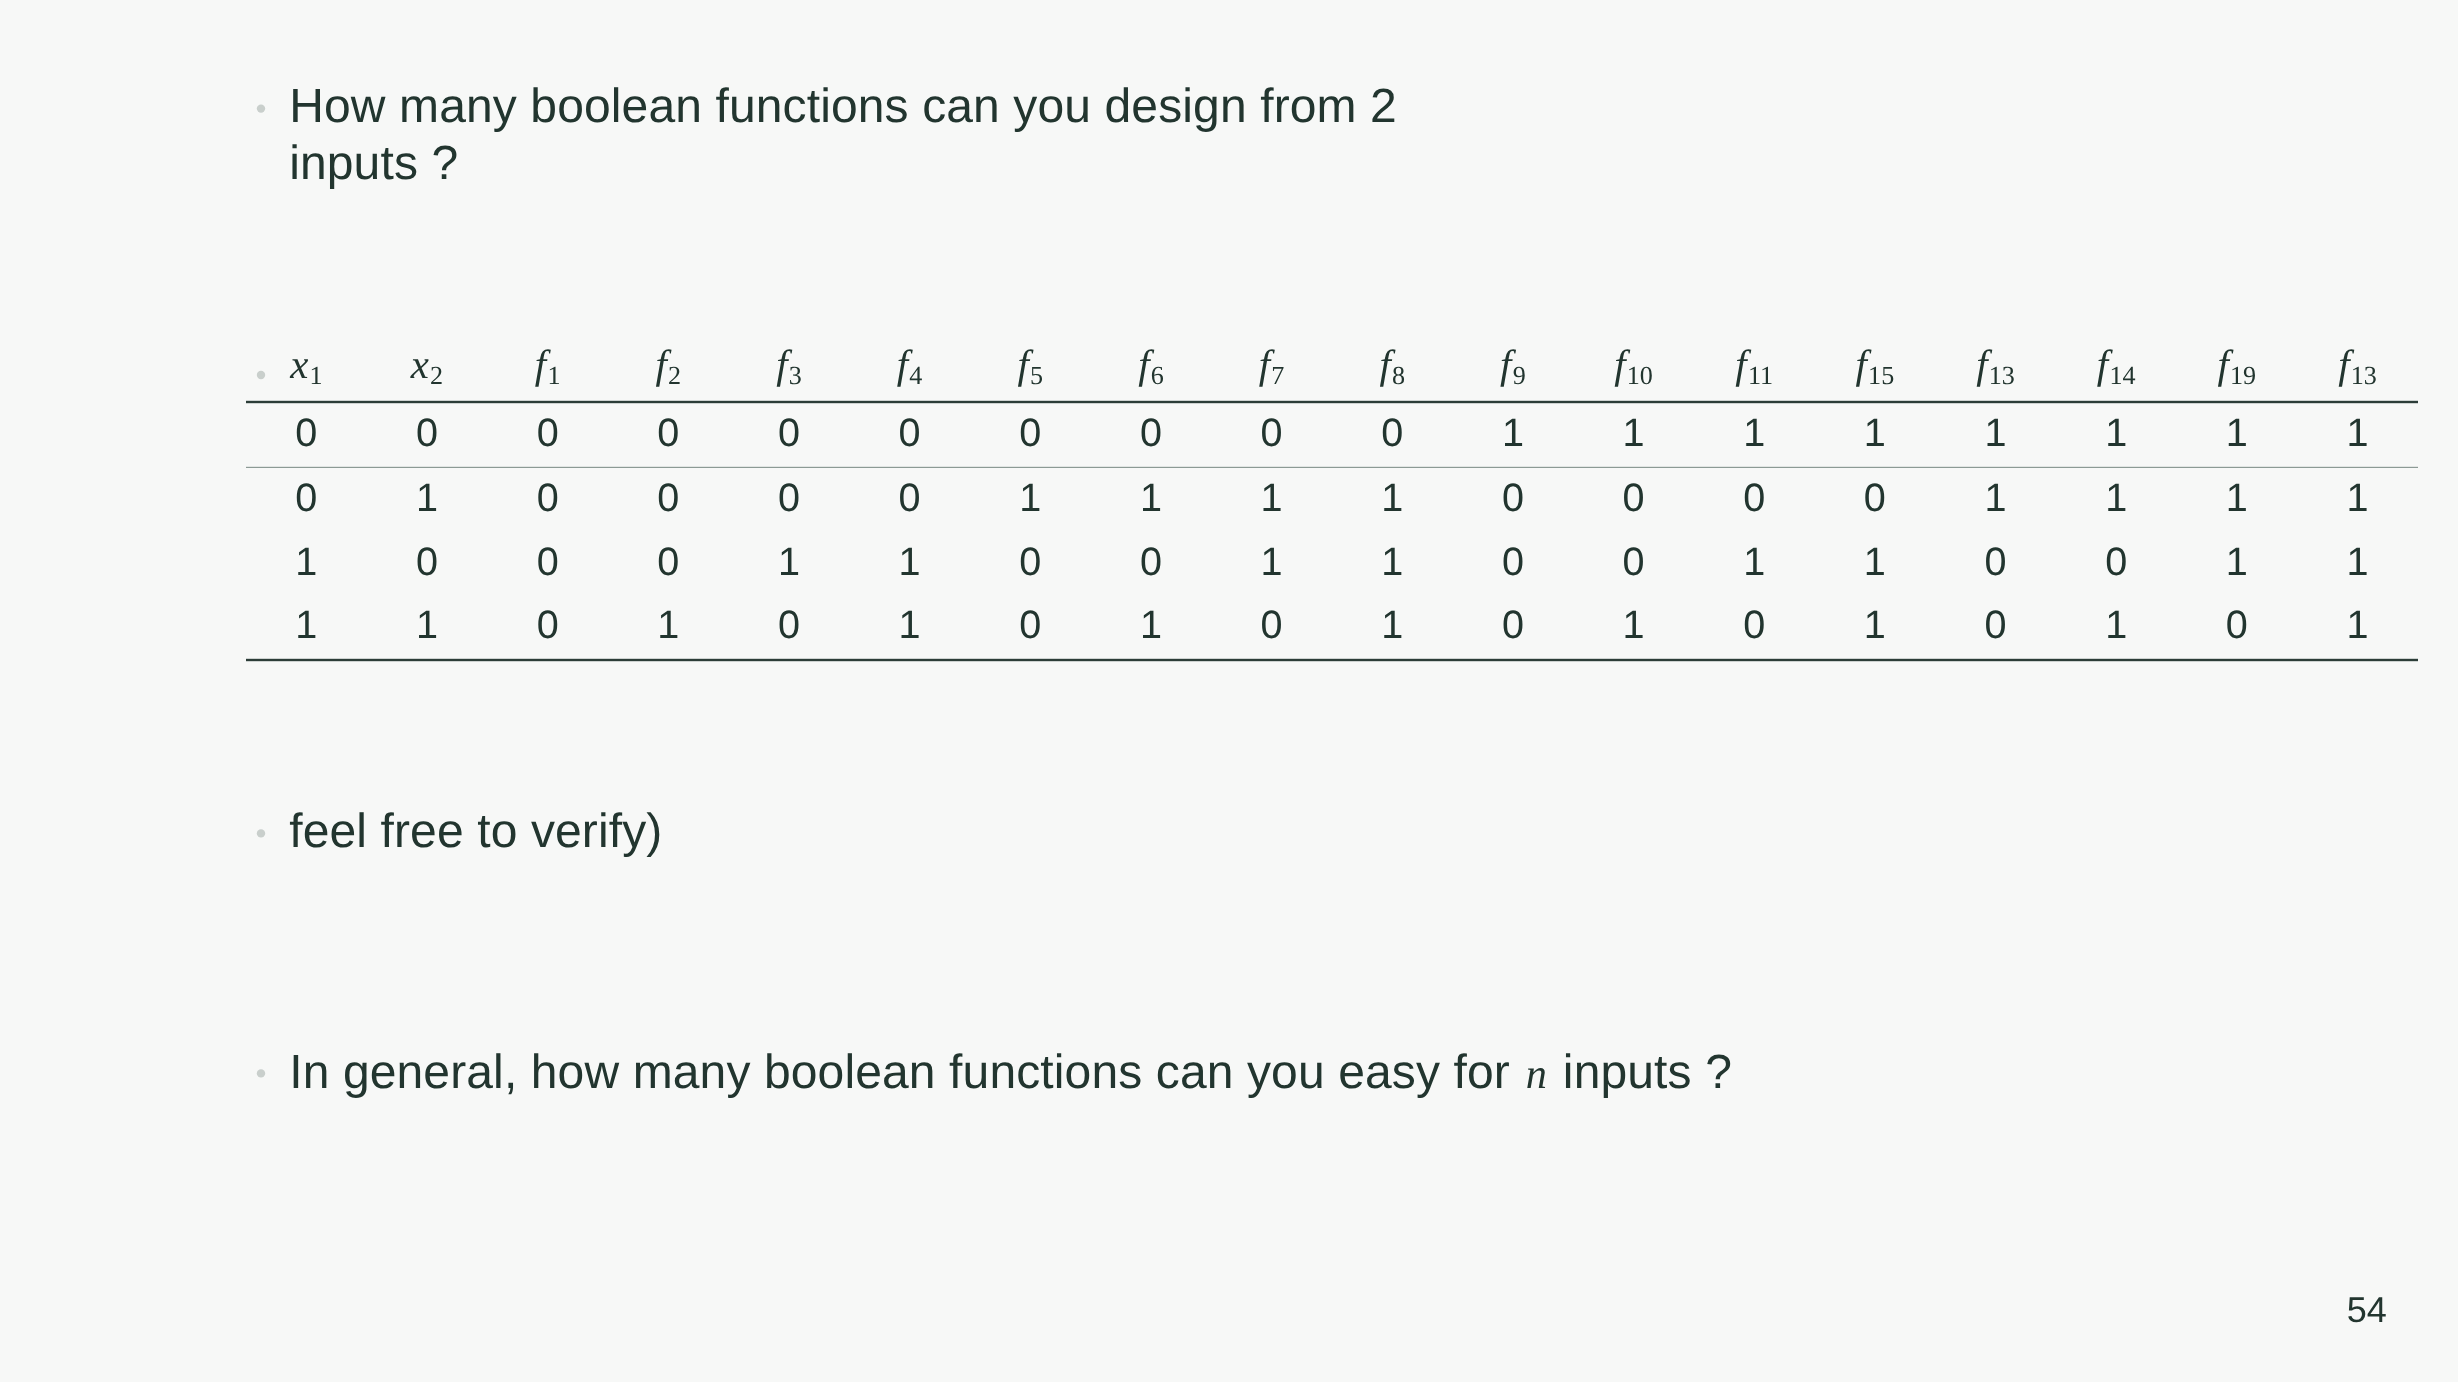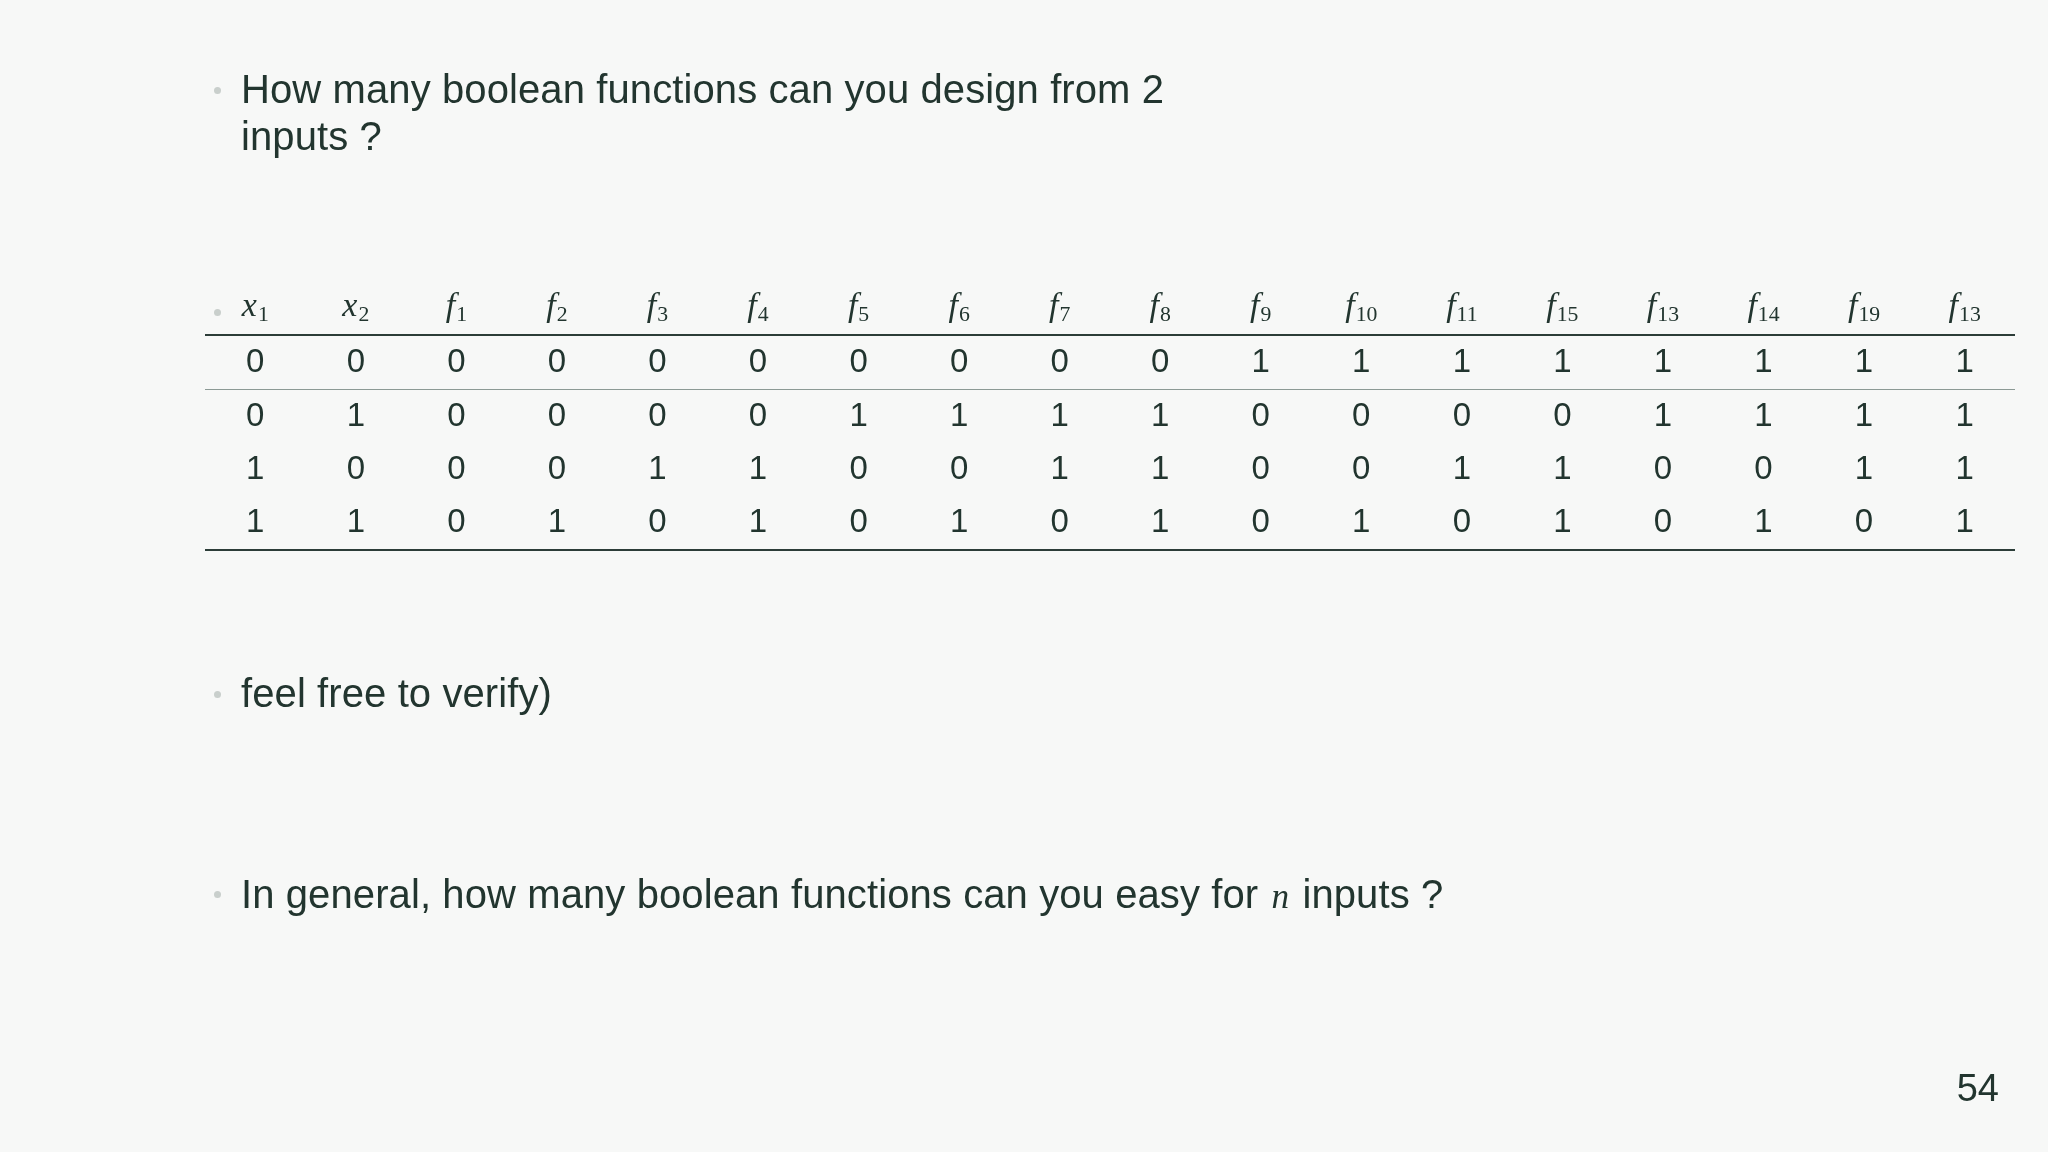--- a/index.html
+++ b/index.html
@@ -109,23 +109,23 @@
   }
   .rule-thin {
     height: 1px;
     background: #8c9a95;
     width: 100%;
   }
 
   
   .page-number {
     position: absolute;
-    right: 49px;
+    right: 59px;
     bottom: 42px;
-    font-size: 38px;
+    font-size: 30px;
     color: #22352f;
   }
 </style>
 </head>
 <body>
 
 <div class="slide">
 
   <div class="bullet-block bullet" id="bullet-1">
     <span class="dot"></span>

